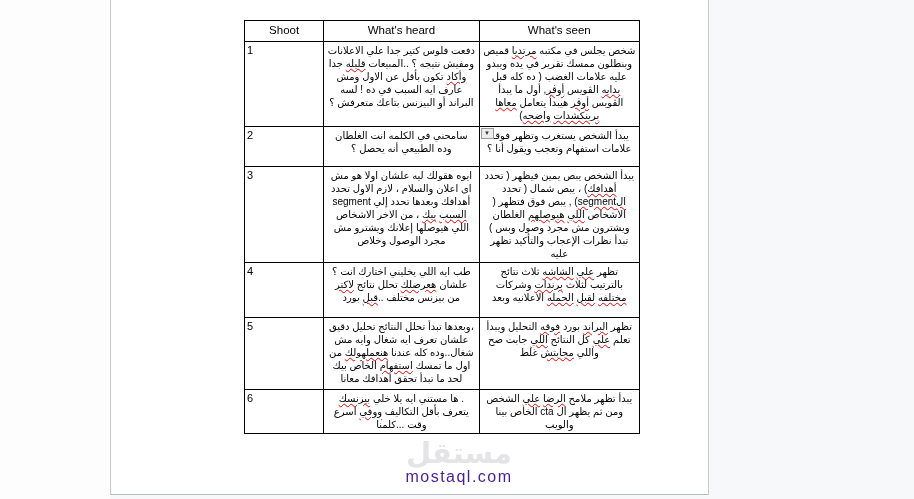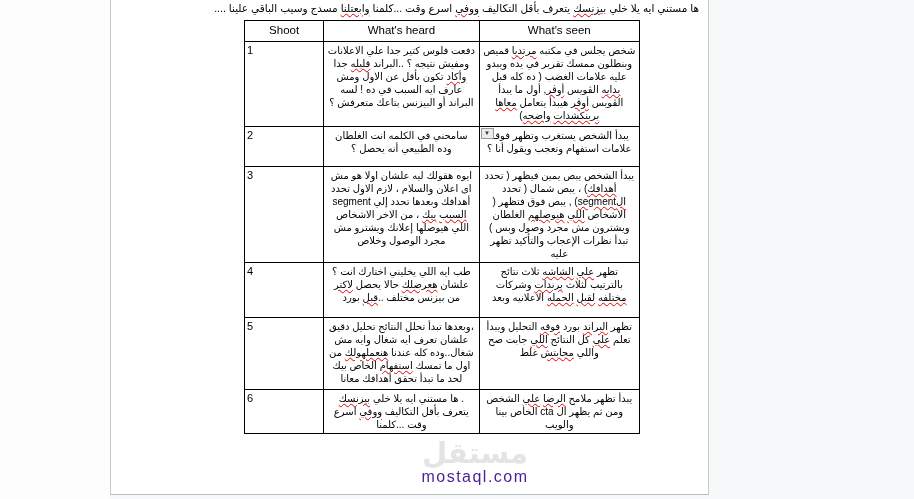--- a/index.html
+++ b/index.html
@@ -61,75 +61,74 @@
     text-decoration-thickness:1px;
     text-underline-offset:1px;
   }
   .dd{
     position:absolute;left:1px;top:1px;width:13px;height:11px;
     background:#ececec;border:1px solid #9a9a9a;box-sizing:border-box;
     font-size:6px;line-height:9px;color:#333;text-align:center;
     cursor:pointer;
   }
   .watermark{
-    position:absolute;left:364px;top:438px;transform:translateX(-50%);
+    position:absolute;left:348px;top:438px;transform:translateX(-50%);
     text-align:center;user-select:none;
   }
   .wm-logo{
     font-size:29px;font-weight:700;line-height:30px;
     color:#e4e4e6;direction:rtl;
   }
   .wm-domain{
     font-size:16px;line-height:17px;letter-spacing:1.5px;
     color:#4c1d95;
   }
 </style>
 </head>
 <body>
 
 <div class="canvas">
   <div class="backdrop-left"></div>
   <div class="backdrop-right"></div>
 
   <div class="page">
 
-    <div class="intro"><span>ها مستني ايه يلا خلي </span><span class="miss">بيزنسك</span><span> يتعرف بأقل التكاليف </span><span class="miss">ووفي</span><span> اسرع وقت ...كلمنا </span><span class="miss">وابعتلنا</span><span> مسدج وسيب الباقي علينا ....</span></div>
 
     <table class="storyboard">
       <colgroup>
         <col class="c-shoot">
           <col class="c-heard">
           <col class="c-seen">
       </colgroup>
       <thead>
         <tr class="hrow">
           <th>Shoot</th>
           <th>What's heard</th>
           <th>What's seen</th>
         </tr>
       </thead>
       <tbody>
           <tr>
             <td class="cell shoot">1</td>
-            <td class="cell txt"><span>دفعت فلوس كتير جدا علي الاعلانات ومفيش نتيجه ؟ ..البراند </span><span class="miss">قليله</span><span> جدا </span><span class="miss">وأكاد</span><span> تكون بأقل عن الاول ومش عارف ايه السبب في ده ! لسه البراند أو البيزنس بتاعك متعرفش ؟</span></td>
+            <td class="cell txt"><span>دفعت فلوس كتير جدا علي الاعلانات ومفيش نتيجه ؟ ..المبيعات </span><span class="miss">قليله</span><span> جدا </span><span class="miss">وأكاد</span><span> تكون بأقل عن الاول ومش عارف ايه السبب في ده ! لسه البراند أو البيزنس بتاعك متعرفش ؟</span></td>
             <td class="cell txt"><span>شخص يجلس في مكتبه </span><span class="miss">مرتديا</span><span> قميص وبنطلون ممسك تقرير في يده ويبدو عليه علامات الغضب ( ده كله قبل </span><span class="miss">بدايه</span><span> الڤويس </span><span class="miss">أوڤر</span><span>, أول ما يبدأ الڤويس </span><span class="miss">أوڤر</span><span> هيبدأ يتعامل </span><span class="miss">معاها</span><span> </span><span class="miss">برينكشدات</span><span> </span><span class="miss">واضحه</span><span>)</span></td>
           </tr>
           <tr>
             <td class="cell shoot">2</td>
             <td class="cell txt"><span>سامحني في الكلمه انت الغلطان وده الطبيعي أنه يحصل ؟</span></td>
             <td class="cell txt"><span>يبدأ الشخص يستغرب وتظهر فوقه علامات استفهام وتعجب ويقول أنا ؟</span><span class="dd">▼</span></td>
           </tr>
           <tr>
             <td class="cell shoot">3</td>
             <td class="cell txt"><span>ايوه هقولك ليه علشان اولا هو مش اى اعلان والسلام ، لازم الاول تحدد أهدافك وبعدها تحدد إلي segment </span><span class="miss">السبب</span><span> </span><span class="miss">بيك</span><span> ، من الاخر الاشخاص اللي هيوصلها إعلانك ويشترو مش مجرد الوصول وخلاص</span></td>
             <td class="cell txt"><span>يبدأ الشخص يبص يمين فيظهر ( تحدد </span><span class="miss">أهدافك</span><span>) ، يبص شمال ( تحدد </span><span class="miss">الsegment</span><span>) , يبص فوق فتظهر ( الاشخاص </span><span class="miss">اللي</span><span> </span><span class="miss">هيوصلهم</span><span> الغلطان ويشترون مش مجرد وصول وبس ) تبدأ نظرات الإعجاب والتأكيد تظهر عليه</span></td>
           </tr>
           <tr>
             <td class="cell shoot">4</td>
-            <td class="cell txt"><span>طب ايه اللي يخليني اختارك انت ؟ علشان </span><span class="miss">هعرضلك</span><span> حالا يحصل </span><span class="miss">لاكتر</span><span> من بيزنس مختلف ..</span><span class="miss">قبل</span><span> بورد</span></td>
+            <td class="cell txt"><span>طب ايه اللي يخليني اختارك انت ؟ علشان </span><span class="miss">هعرضلك</span><span> تحلل نتائج </span><span class="miss">لاكتر</span><span> من بيزنس مختلف ..</span><span class="miss">قبل</span><span> بورد</span></td>
             <td class="cell txt"><span>تظهر </span><span class="miss">علي</span><span> </span><span class="miss">الشاشه</span><span> ثلاث نتائج بالترتيب لثلاث </span><span class="miss">برندات</span><span> وشركات </span><span class="miss">مختلفه</span><span> </span><span class="miss">لقبل</span><span> </span><span class="miss">الحمله</span><span> الاعلانيه وبعد</span></td>
           </tr>
           <tr>
             <td class="cell shoot">5</td>
             <td class="cell txt"><span>،وبعدها تبدأ تحلل النتائج تحليل دقيق علشان تعرف ايه شغال وايه مش شغال..وده كله عندنا </span><span class="miss">هنعملهولك</span><span> من اول ما تمسك </span><span class="miss">استفهام</span><span> الخاص بيك لحد ما تبدأ تحقق أهدافك معانا</span></td>
             <td class="cell txt"><span>تظهر </span><span class="miss">البراند</span><span> بورد </span><span class="miss">فوقه</span><span> التحليل ويبدأ تعلم </span><span class="miss">علي</span><span> كل النتائج </span><span class="miss">اللي</span><span> جابت صح واللي </span><span class="miss">مجابتش</span><span> غلط</span></td>
           </tr>
           <tr>
             <td class="cell shoot">6</td>
             <td class="cell txt"><span>. ها مستني ايه يلا خلي </span><span class="miss">بيزنسك</span><span> يتعرف بأقل التكاليف </span><span class="miss">ووفي</span><span> اسرع وقت ...كلمنا</span></td>

